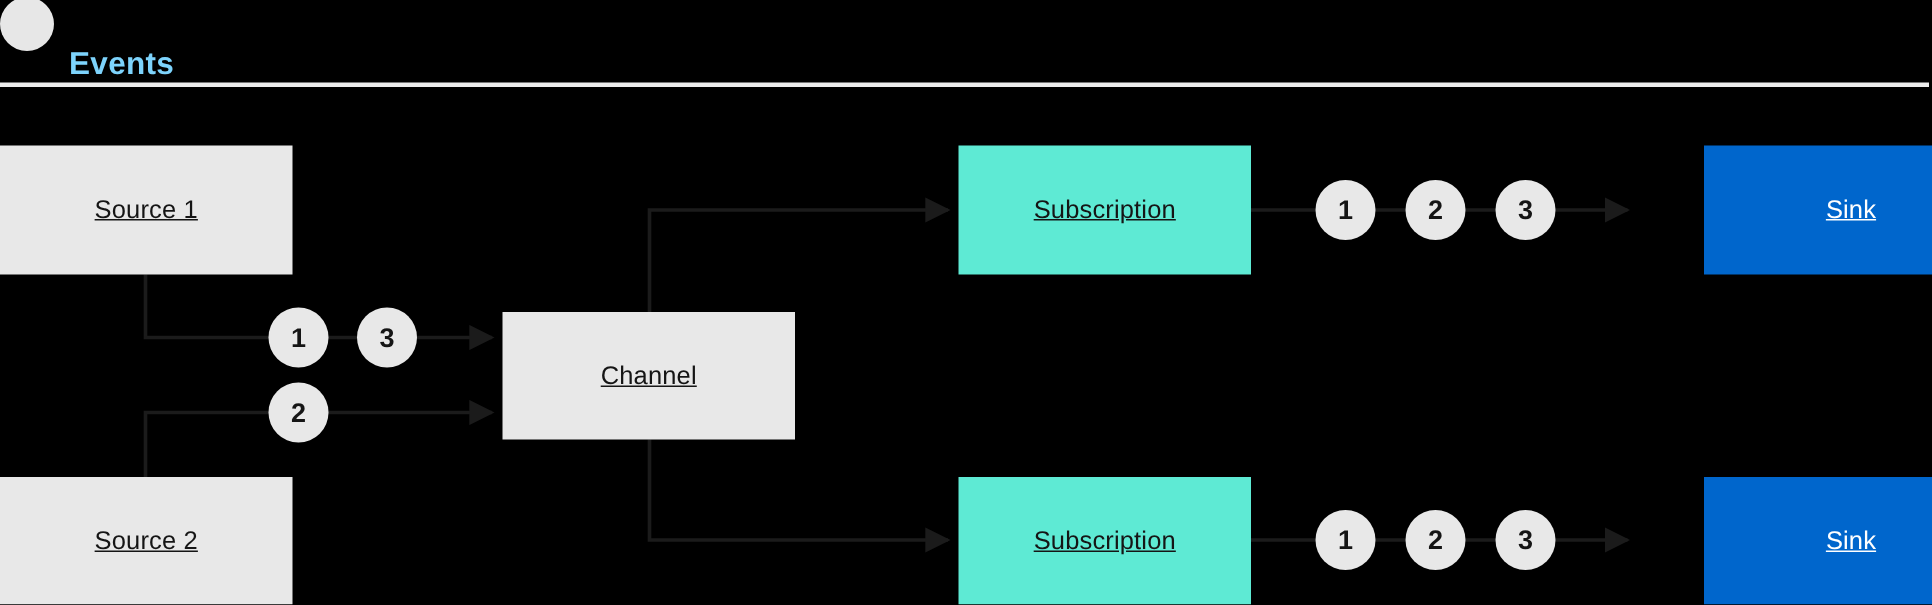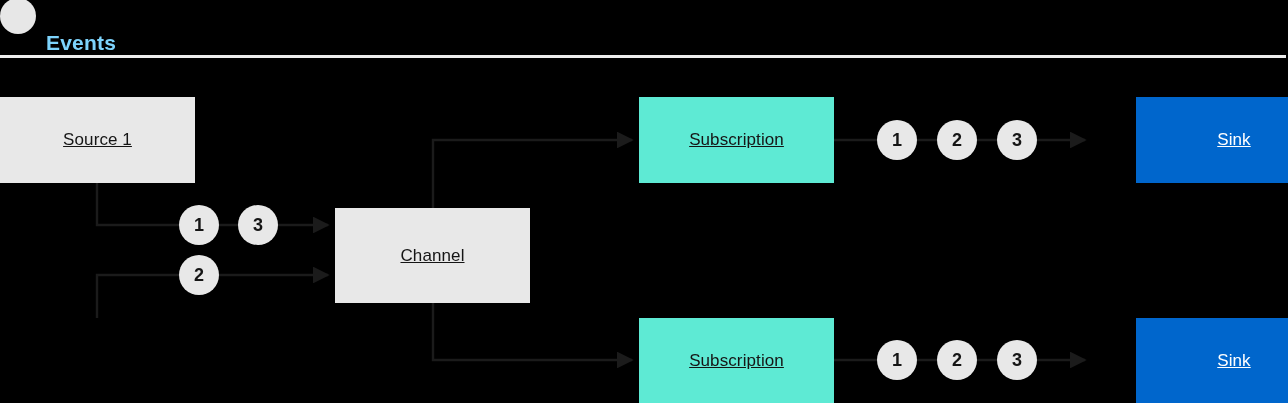--- a/index.html
+++ b/index.html
@@ -116,22 +116,25 @@
       <path d="M 433 293 L 433 360 L 632 360" marker-end="url(#arrow)"></path>
       <path d="M 834 140 L 1085 140" marker-end="url(#arrow)"></path>
       <path d="M 834 360 L 1085 360" marker-end="url(#arrow)"></path>
     </g>
   </svg>
 
   <div class="node node-gray" style="left:0px;   top:97px;  width:195px; height:86px;">
     <span>Source 1</span>
   </div>
 
+  <div class="node node-gray" style="left:0px;   top:318px; width:195px; height:85px;">
+    <span>Source 2</span>
+  </div>
 
-  <div class="node node-gray" style="left:335px; top:208px; width:195px; height:95px;">
+  <div class="node node-gray" style="left:335px; top:208px; width:195px; height:85px;">
     <span>Channel</span>
   </div>
 
   <div class="node node-blue" style="left:639px; top:97px;  width:195px; height:86px;">
     <span>Subscription</span>
   </div>
 
   <div class="node node-blue" style="left:639px; top:318px; width:195px; height:85px;">
     <span>Subscription</span>
   </div>

